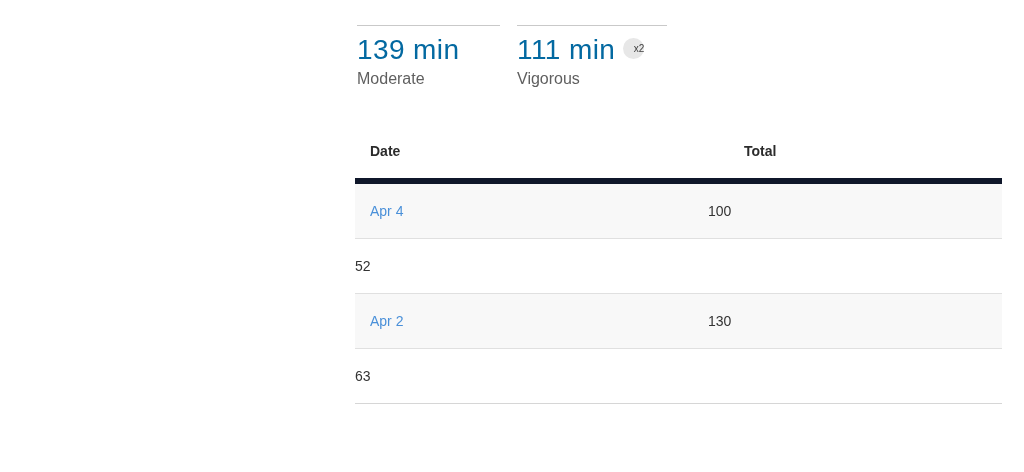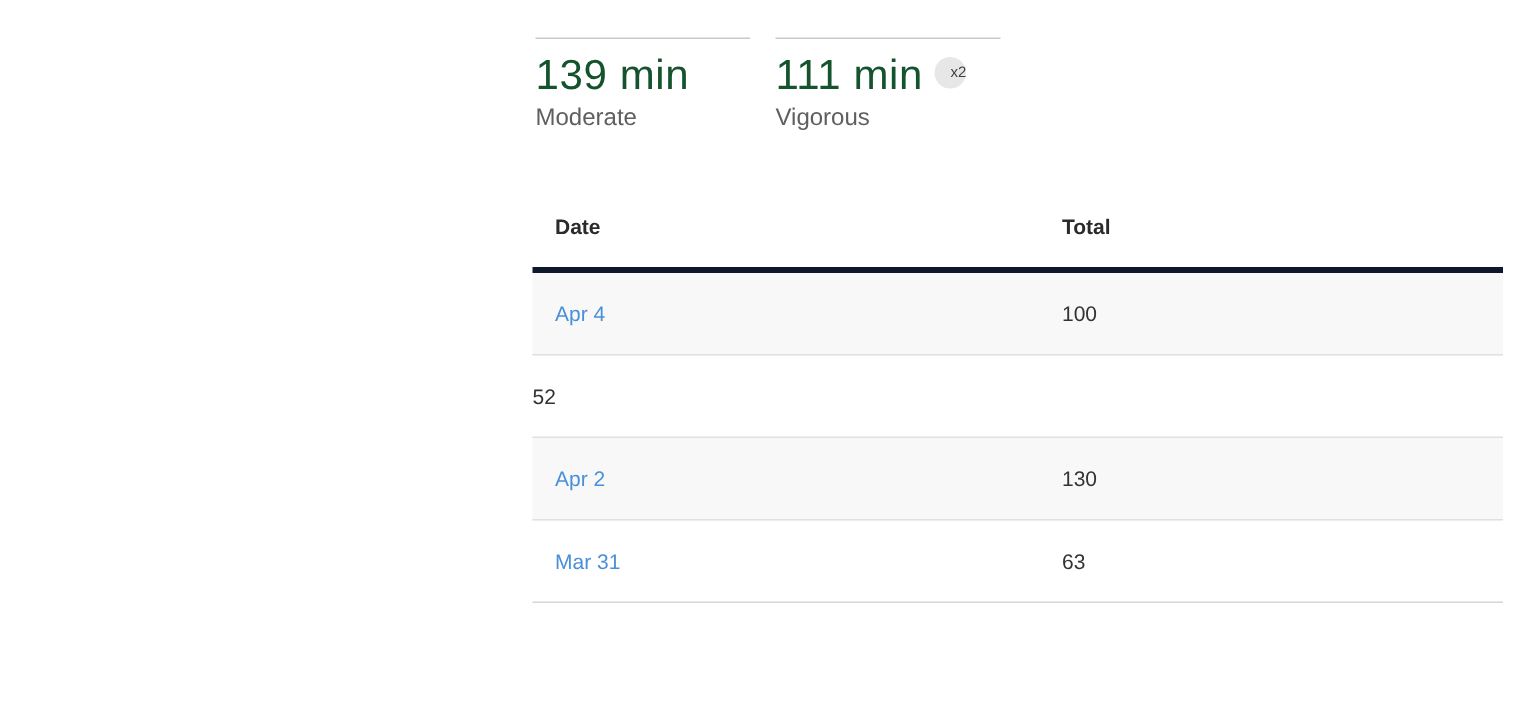--- a/index.html
+++ b/index.html
@@ -35,21 +35,21 @@
   .stat-moderate { width: 143px; }
   .stat-vigorous { width: 150px; }
   .stat-value-row {
     display: flex;
     align-items: center;
     gap: 8px;
   }
   .stat-value {
     font-size: 28px;
     line-height: 28px;
-    color: #14532d;
+    color: #0369a1;
     letter-spacing: 0.4px;
     white-space: nowrap;
   }
   .multiplier-badge {
     width: 21px;
     height: 21px;
     border-radius: 50%;
     background: #e7e7e7;
     color: #3f3f3f;
     font-size: 10px;
@@ -67,23 +67,24 @@
   
   .activity-table {
     margin-top: 36px;
     width: 647px;
     font-size: 14px;
   }
   .thead {
     display: flex;
     align-items: center;
     height: 54px;
-    border-bottom: 4px solid #0f172a;
+    border-bottom: 6px solid #0f172a;
     font-weight: bold;
     color: #2b2b2b;
+    gap: 36px;
   }
   .trow {
     display: flex;
     align-items: center;
     height: 54px;
     border-bottom: 1px solid #e0e0e0;
   }
   .trow.alt { background: #f8f8f8; }
   .trow:last-child { border-bottom: 1px solid #d6d6d6; }
   .col-date {
@@ -135,18 +136,17 @@
     <div class="trow">
       <div class="col-total total-cell">52</div>
     </div>
 
     <div class="trow alt">
       <div class="col-date"><a class="date-link">Apr 2</a></div>
       <div class="col-total total-cell">130</div>
     </div>
 
     <div class="trow">
-      <div class="col-date"><a class="date-link">Mar 31</a></div>
       <div class="col-total total-cell">63</div>
     </div>
   </div>
 
 </div>
 
 </body></html>

